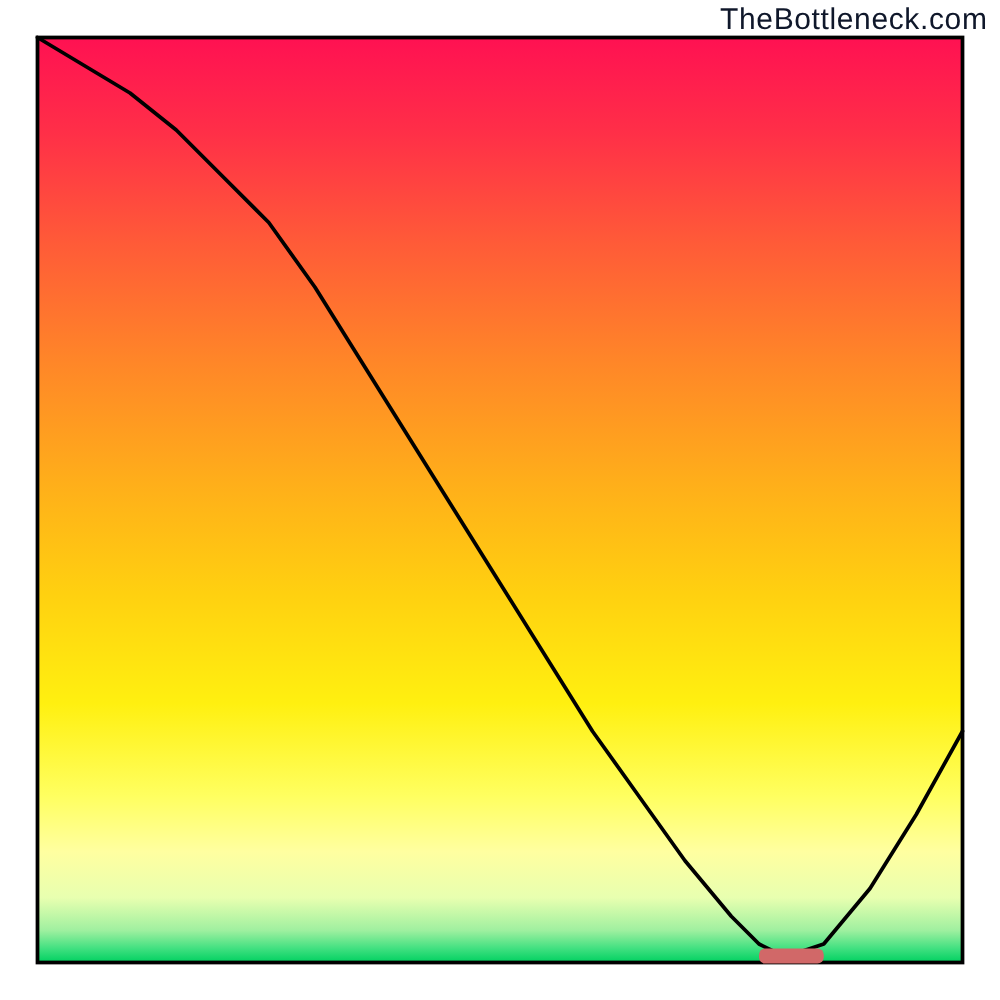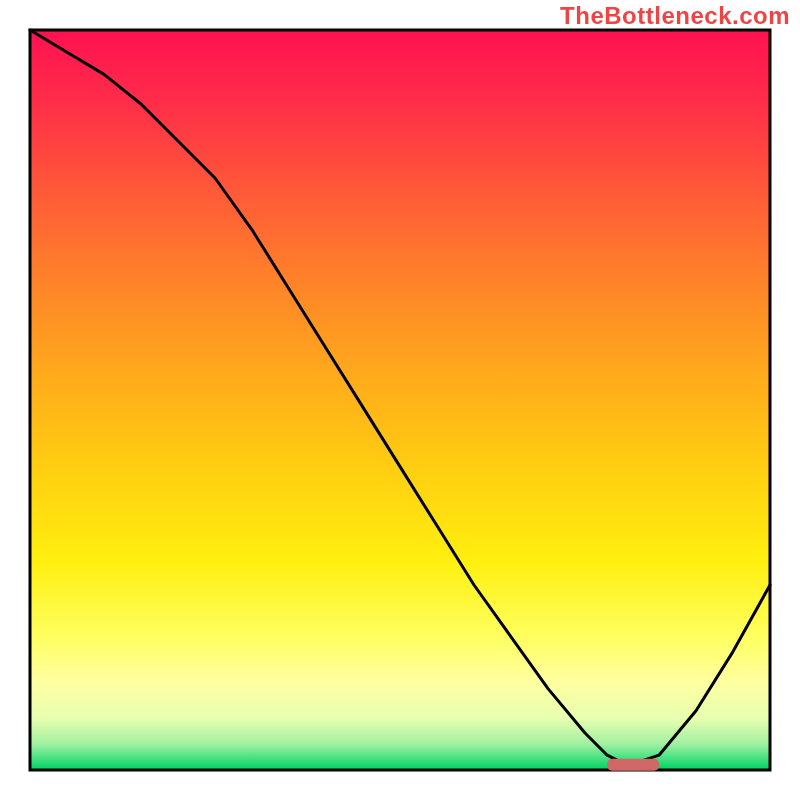--- a/index.html
+++ b/index.html
@@ -13,22 +13,22 @@
   .container {
     position: relative;
     width: 800px;
     height: 800px;
   }
   .watermark {
     position: absolute;
     top: 2px;
     right: 10px;
     font-size: 24px;
-    font-weight: bold;
-    color: #ef4444;
+    font-weight: normal;
+    color: #0f172a;
     letter-spacing: 0.5px;
     z-index: 10;
   }
   svg {
     position: absolute;
     top: 0;
     left: 0;
   }
 </style>
 </head>

